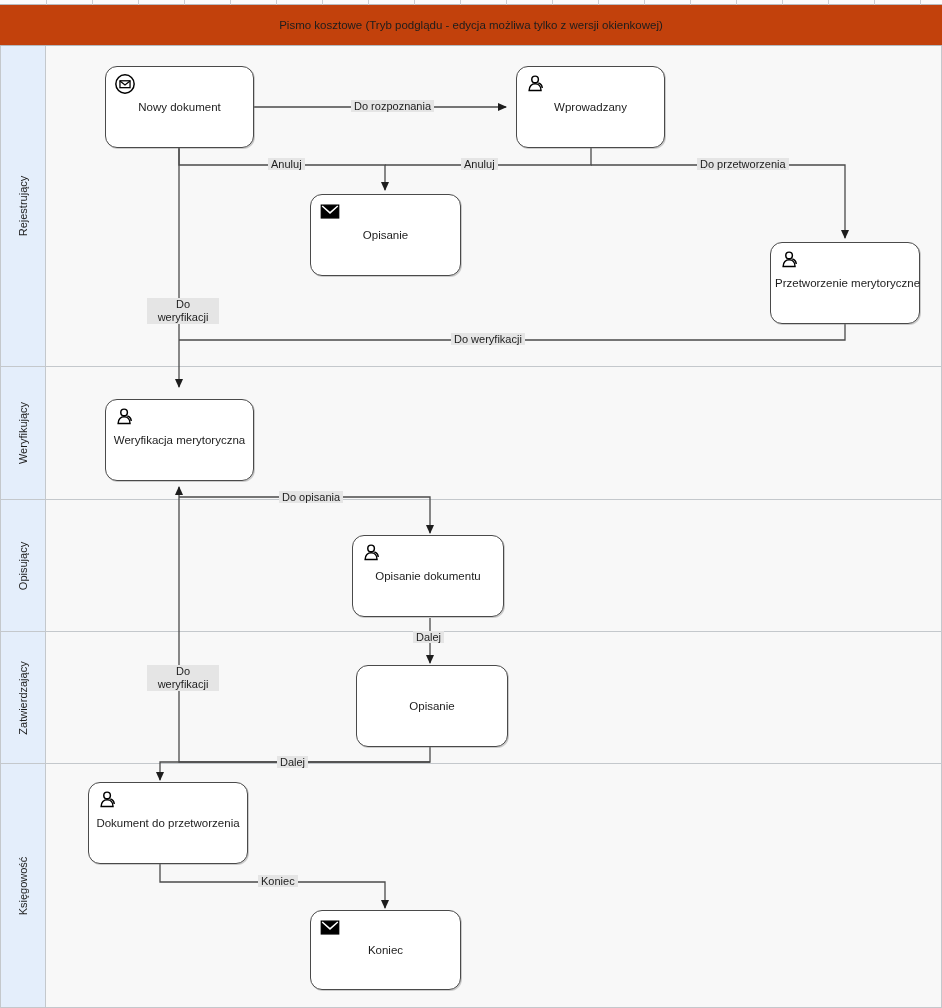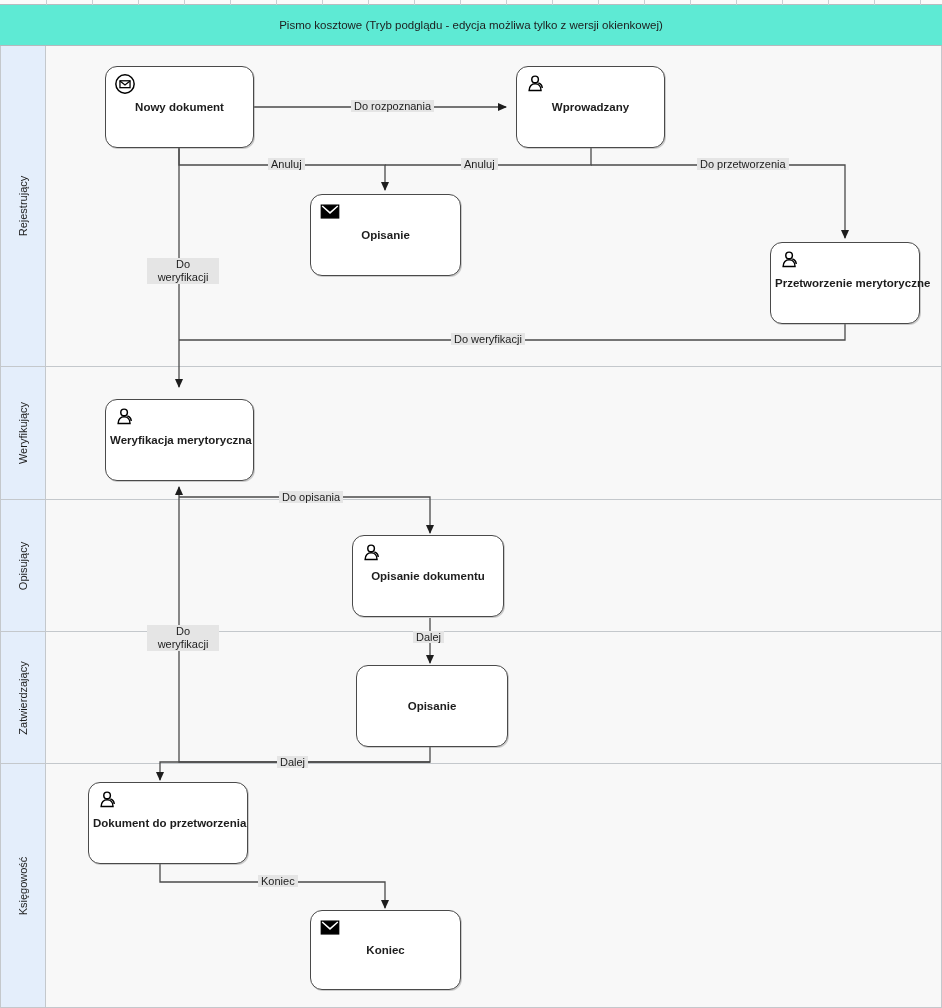--- a/index.html
+++ b/index.html
@@ -31,21 +31,21 @@
     top: 0;
     width: 1px; height: 5px;
     background: #c9ced3;
   }
 
   
   #header-band {
     position: absolute;
     left: 0; top: 5px;
     width: 942px; height: 41px;
-    background: #5eead4;
+    background: #c2410c;
     border-bottom: 1px solid #b5b9bd;
     box-sizing: border-box;
   }
   #header-title {
     position: absolute;
     left: 0; top: 0;
     width: 942px;
     line-height: 40px;
     text-align: center;
     font-size: 11.5px;
@@ -124,39 +124,38 @@
   .node-label {
     position: absolute;
     left: 0; right: 0;
     top: 50%;
     transform: translateY(-50%);
     text-align: center;
     font-size: 11.5px;
     color: #1d1d1d;
     padding: 0 4px;
     white-space: nowrap;
-    font-weight: bold;
   }
   .node-icon {
     position: absolute;
     left: 8px; top: 6px;
     width: 22px; height: 22px;
   }
   
   .edge-label {
     position: absolute;
     font-size: 11px;
     color: #1d1d1d;
     background: #e5e5e5;
     padding: 0 3px;
     white-space: nowrap;
     text-align: center;
     line-height: 12px;
   }
-  .edge-label.two-line { line-height: 13px; }
+  .edge-label.two-line { line-height: 13px; margin-top: 40px; }
 </style>
 </head>
 <body>
 
 <div id="page">
 
   <div id="ruler">
     <div class="tick" style="left:46px"></div>
     <div class="tick" style="left:92px"></div>
     <div class="tick" style="left:138px"></div>

